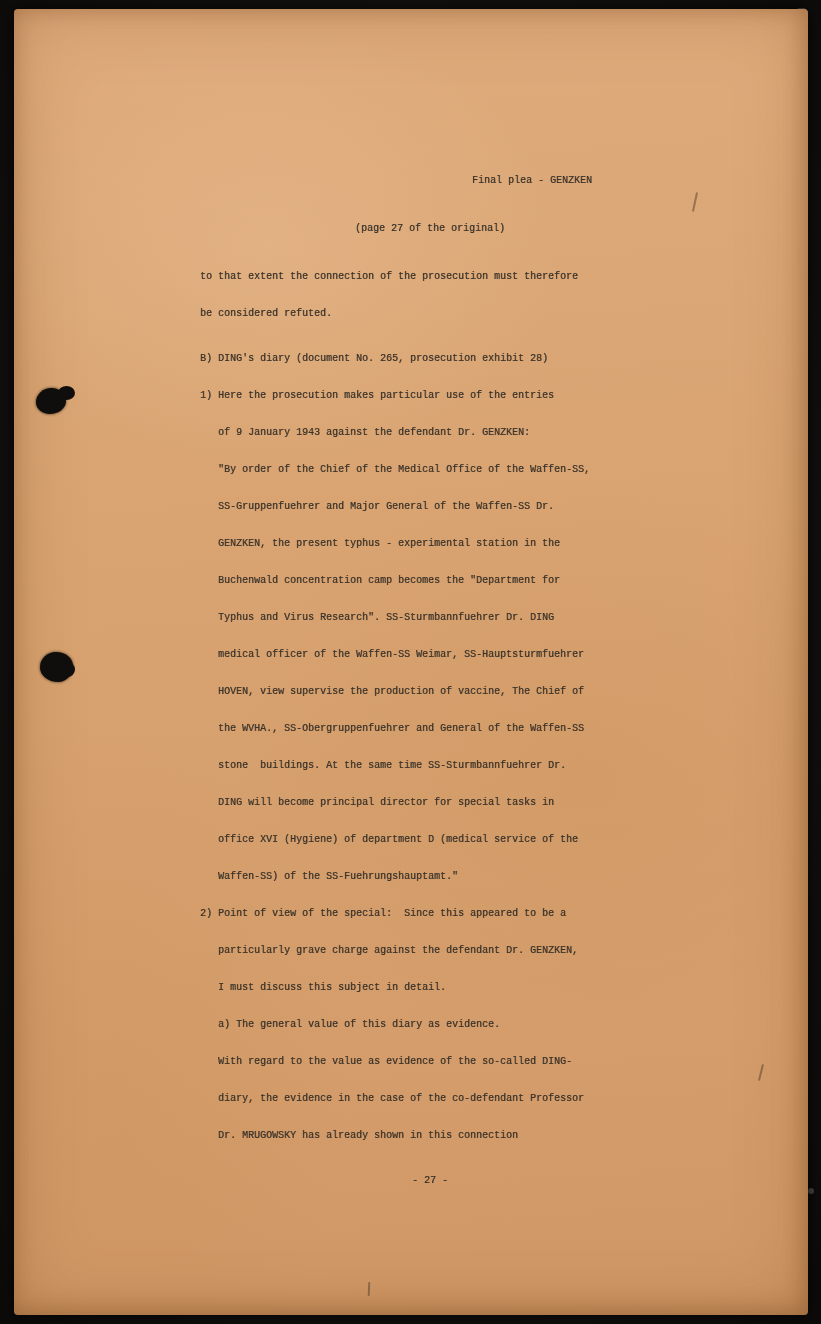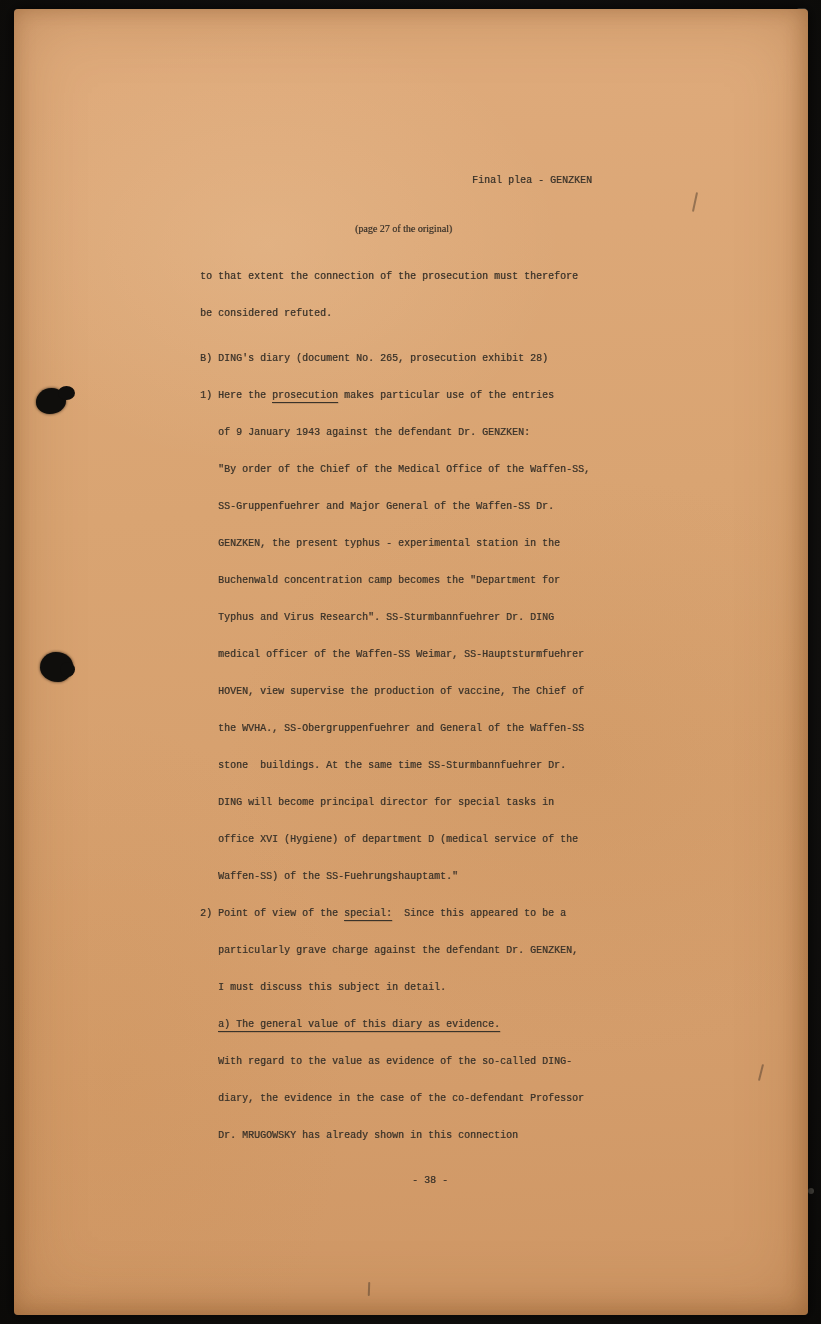--- a/index.html
+++ b/index.html
@@ -37,26 +37,26 @@
   .content {
     position: absolute;
     inset: 0;
     padding: 153px 34px 0 186px;
     font-size: 10px;
     line-height: 37px;
     color: #3a332a;
     text-shadow: 0.4px 0.3px 0.6px rgba(52,42,32,0.55);
   }
   .title   { margin-left: 272px; white-space: pre; }
-  .pageref { margin-left: 155px; margin-top: 11px; white-space: pre; font-family: Liberation Serif, serif; }
+  .pageref { margin-left: 155px; margin-top: 11px; white-space: pre; }
   .body    { margin-top: 11px; }
   .line    { white-space: pre; }
   .line.ind1 { padding-left: 3ch; }
   .line.gap  { margin-top: 8px; }
-  .u { text-decoration: underline; text-underline-offset: 4px; text-decoration-thickness: 1px; text-align: center; }
+  .u { text-underline-offset: 4px; text-decoration-thickness: 1px; text-align: center; }
   .pagenum { margin-top: 8px; margin-left: 212px; white-space: pre; }
 
   .hole {
     position: absolute;
     background: #0f0e0c;
     box-shadow: 0 0 3px rgba(20,12,6,0.8);
   }
   .hole::after {
     content: "";
     position: absolute;
@@ -124,16 +124,16 @@
           <div class="line ind1"><span>office XVI (Hygiene) of department D (medical service of the</span></div>
           <div class="line ind1"><span>Waffen-SS) of the SS-Fuehrungshauptamt."</span></div>
           <div class="line ind0"><span>2) Point of view of the </span><span class="u">special:</span><span>  Since this appeared to be a</span></div>
           <div class="line ind1"><span>particularly grave charge against the defendant Dr. GENZKEN,</span></div>
           <div class="line ind1"><span>I must discuss this subject in detail.</span></div>
           <div class="line ind1"><span class="u">a) The general value of this diary as evidence.</span></div>
           <div class="line ind1"><span>With regard to the value as evidence of the so-called DING-</span></div>
           <div class="line ind1"><span>diary, the evidence in the case of the co-defendant Professor</span></div>
           <div class="line ind1"><span>Dr. MRUGOWSKY has already shown in this connection</span></div>
         </div>
-      <div class="pagenum">- 38 -</div>
+      <div class="pagenum">- 27 -</div>
     </div>
   </div>
 </div>
 
 </body></html>

